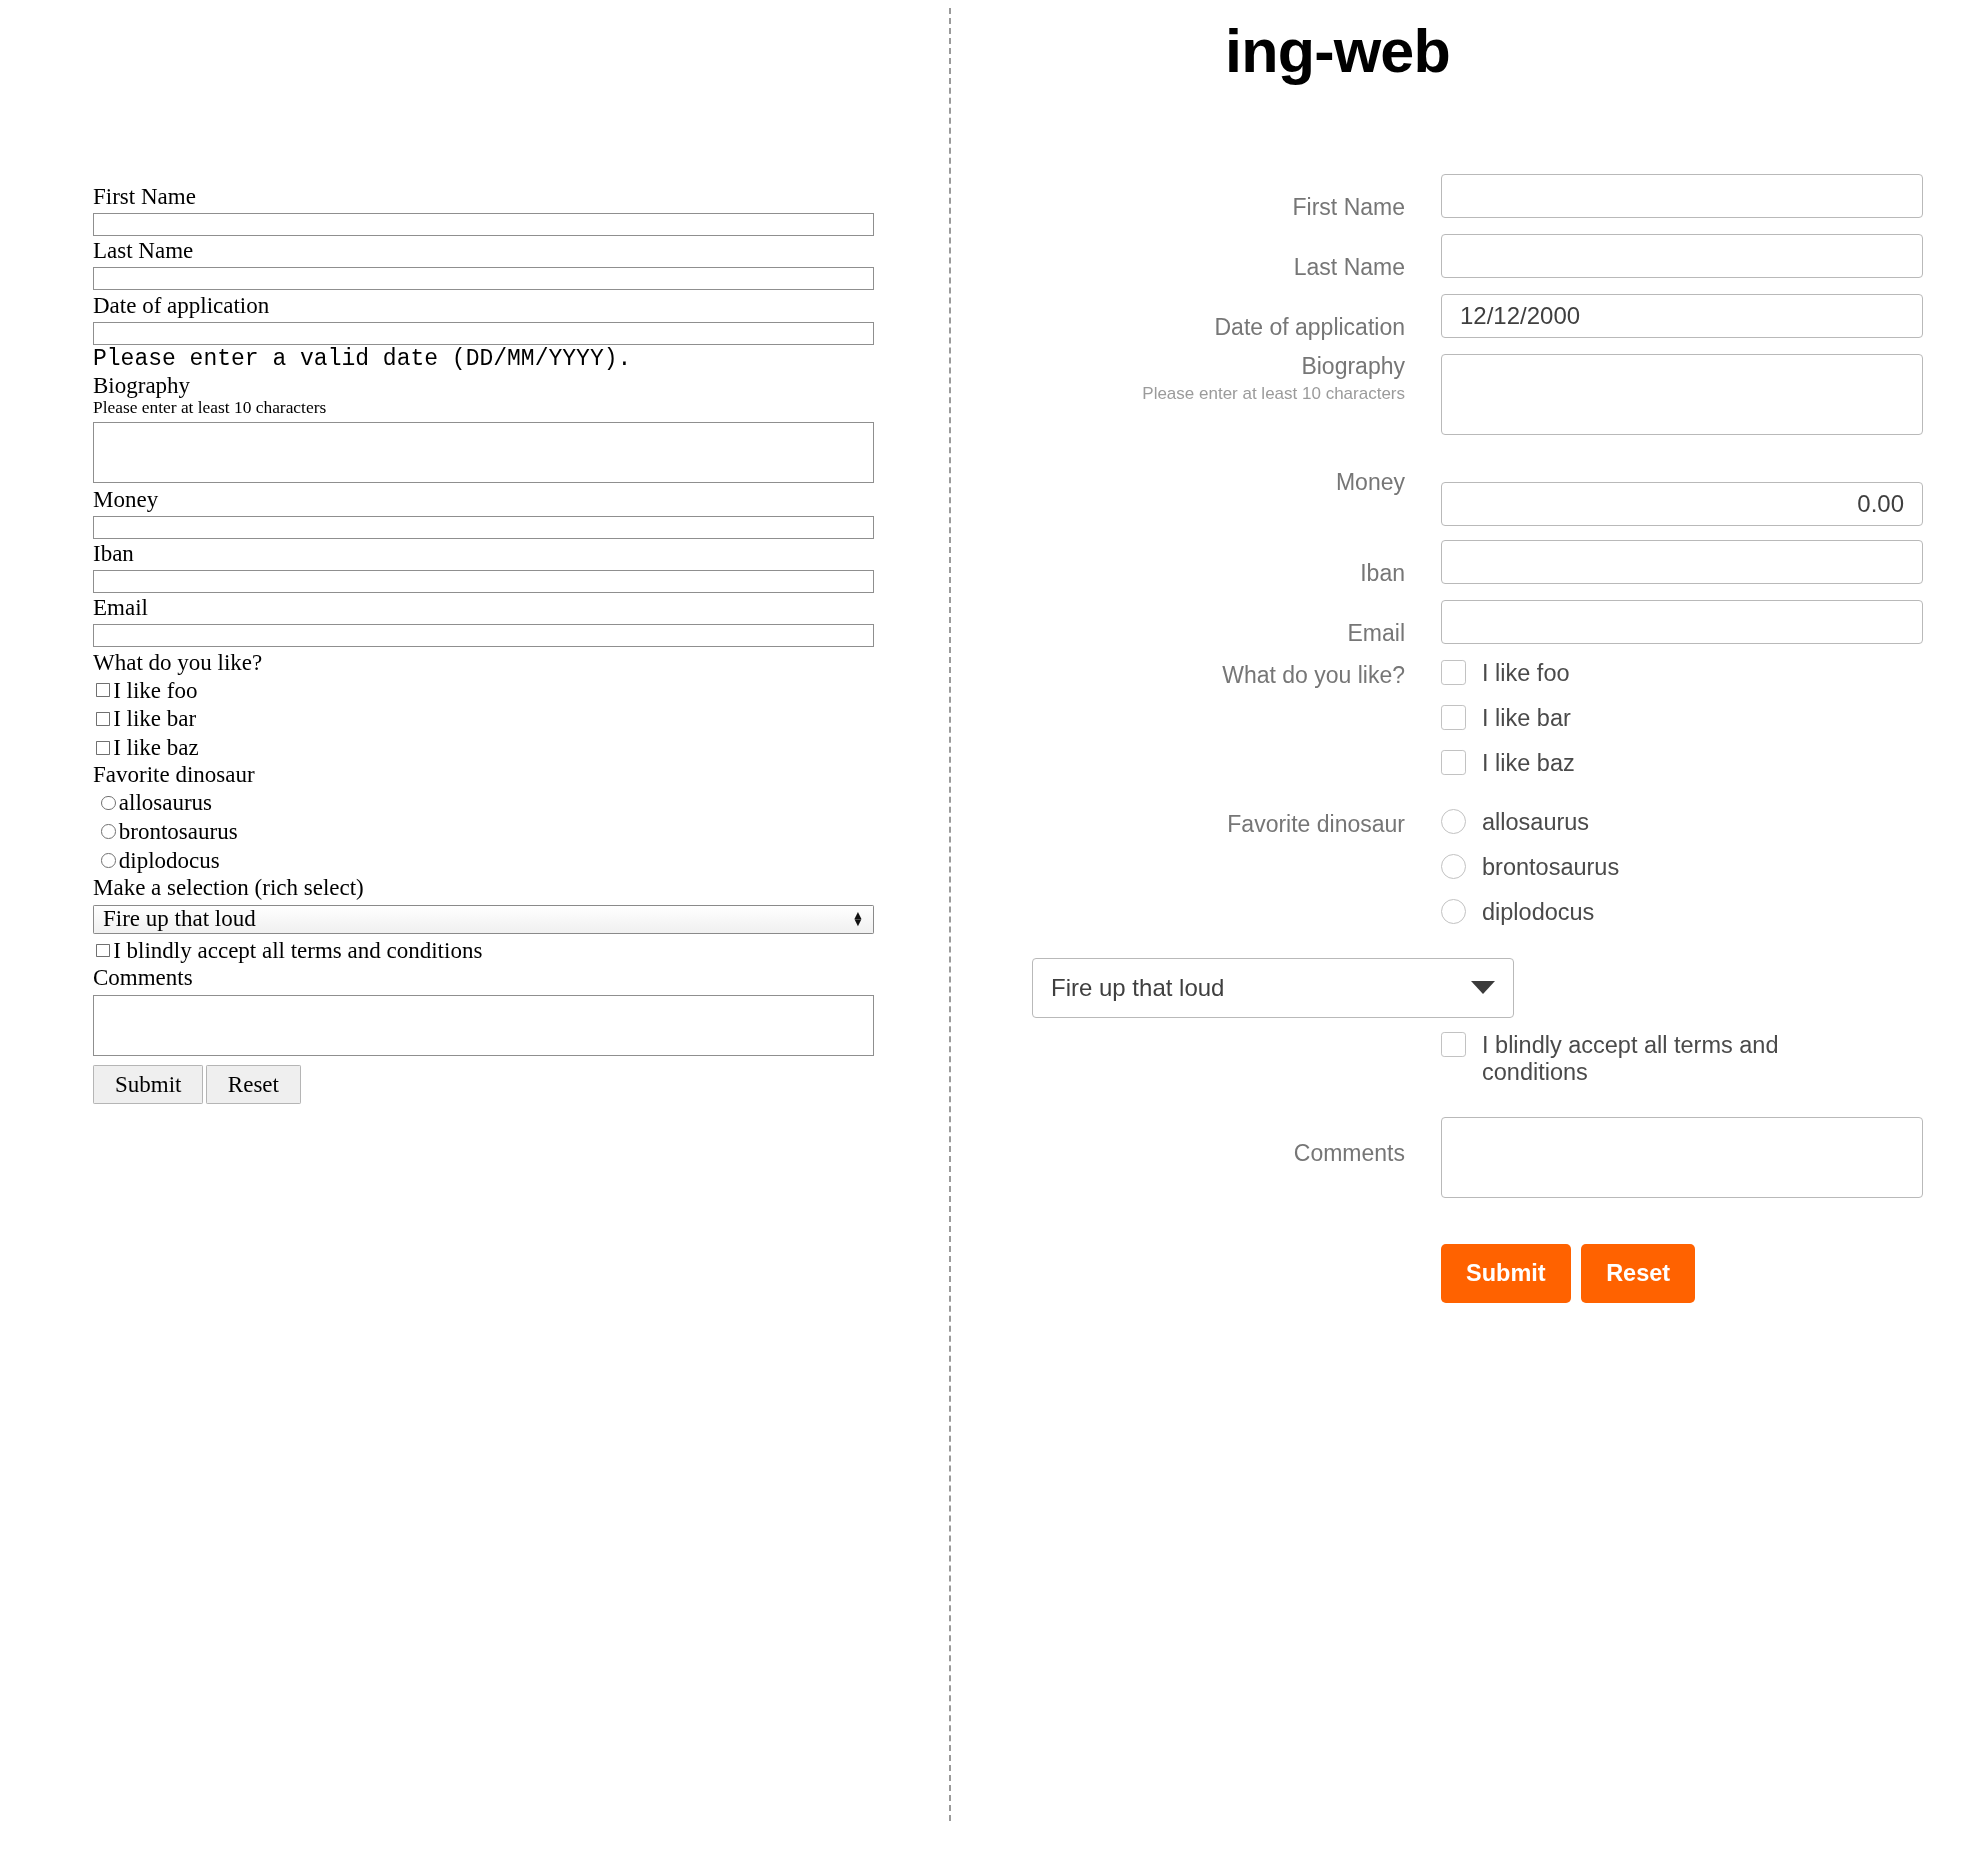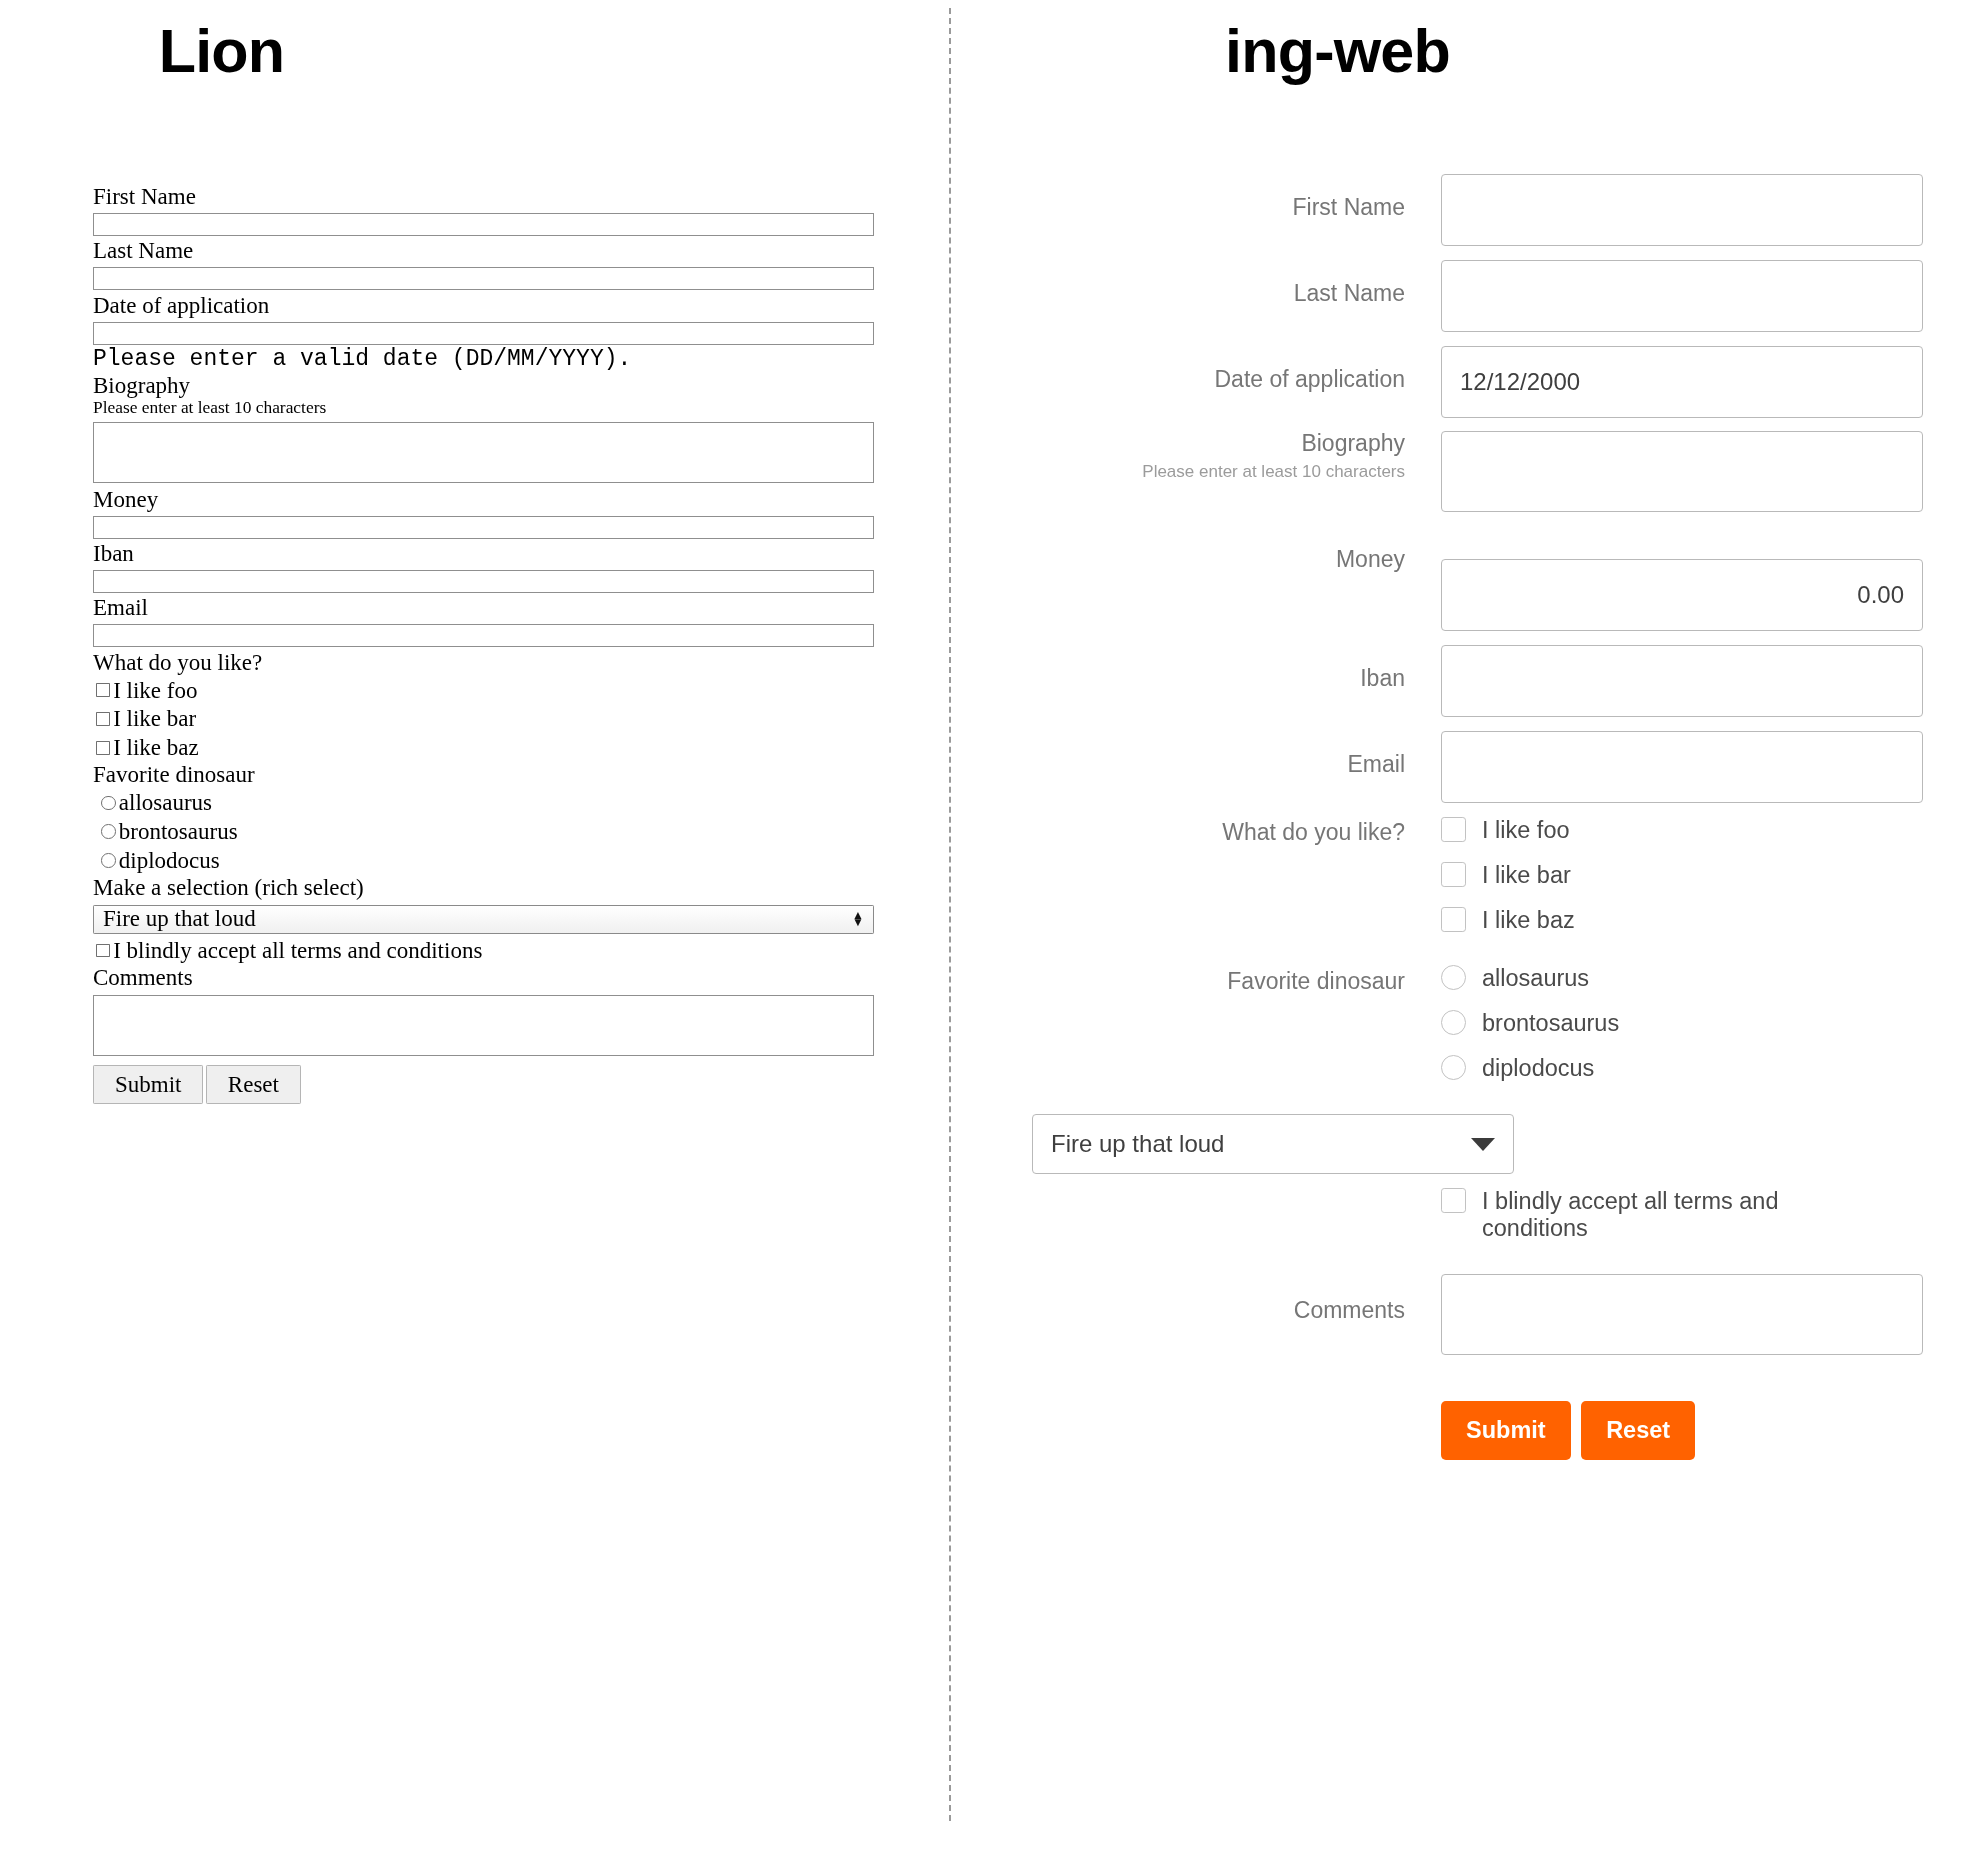--- a/index.html
+++ b/index.html
@@ -205,21 +205,21 @@
     color: #9b9b9b;
     margin-top: 4.9px;
     line-height: 1.2;
     white-space: nowrap;
   }
   .row-field {
     flex: 1;
   }
   .ing-input {
     width: 482px;
-    height: 72px;
+    height: 44px;
     border: 1.2px solid #b9b9b9;
     border-radius: 4px;
     background: #ffffff;
     box-sizing: border-box;
     display: flex;
     align-items: center;
     padding: 0 18px;
     font-size: 24px;
     color: #3f3f3f;
   }
@@ -299,21 +299,20 @@
     box-sizing: border-box;
   }
   .ing-button + .ing-button { margin-left: 10.5px; }
 </style>
 </head>
 <body>
 
 <div class="split">
 
   <div class="pane-left">
-    <div class="pane-title title-left">Lion</div>
 
     <div class="native-form">
 
       <label class="n-label">First Name</label>
       <div class="n-input"></div>
 
       <label class="n-label">Last Name</label>
       <div class="n-input"></div>
 
       <label class="n-label">Date of application</label>

